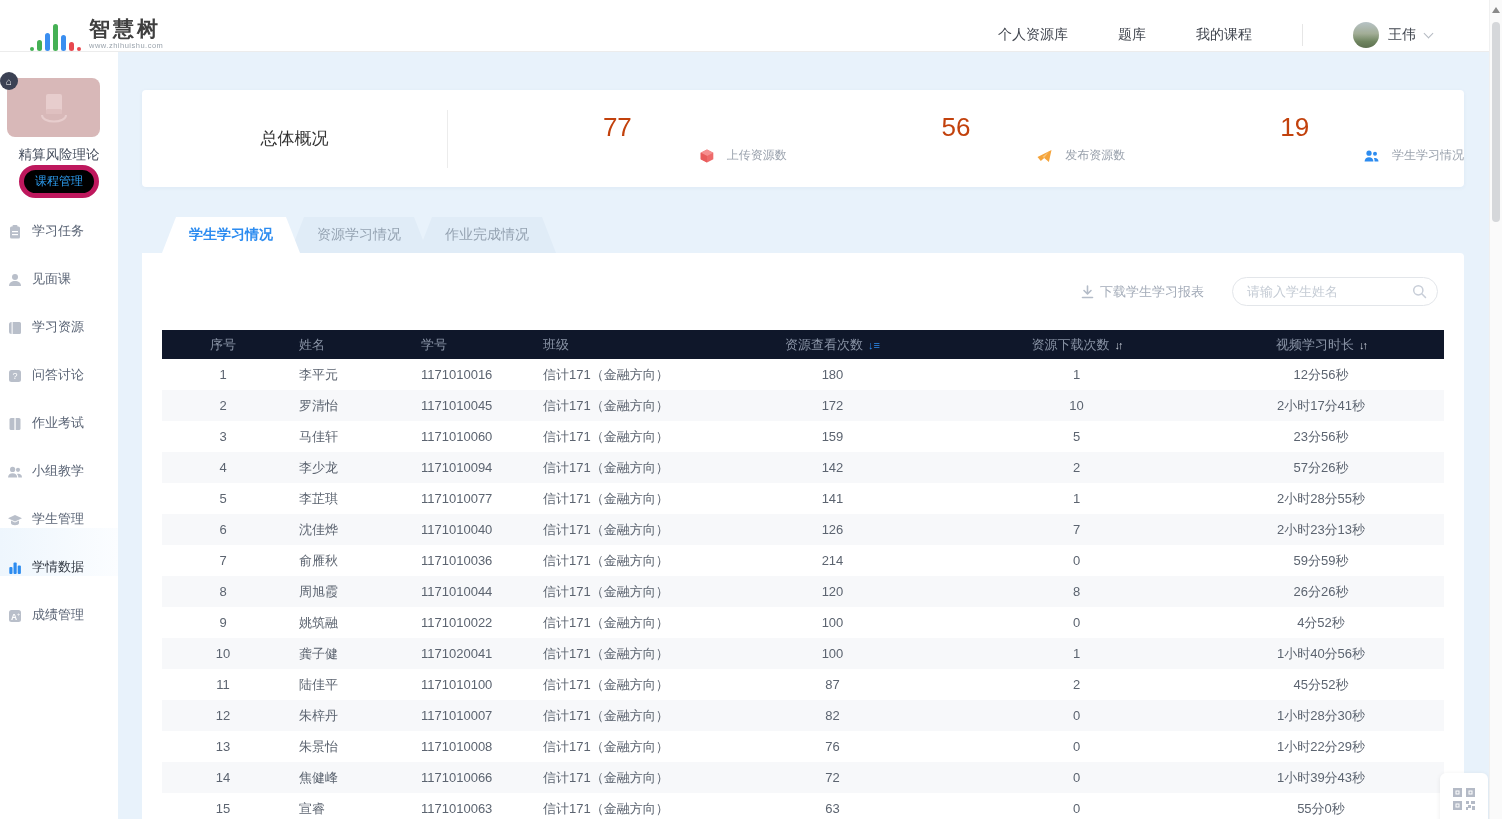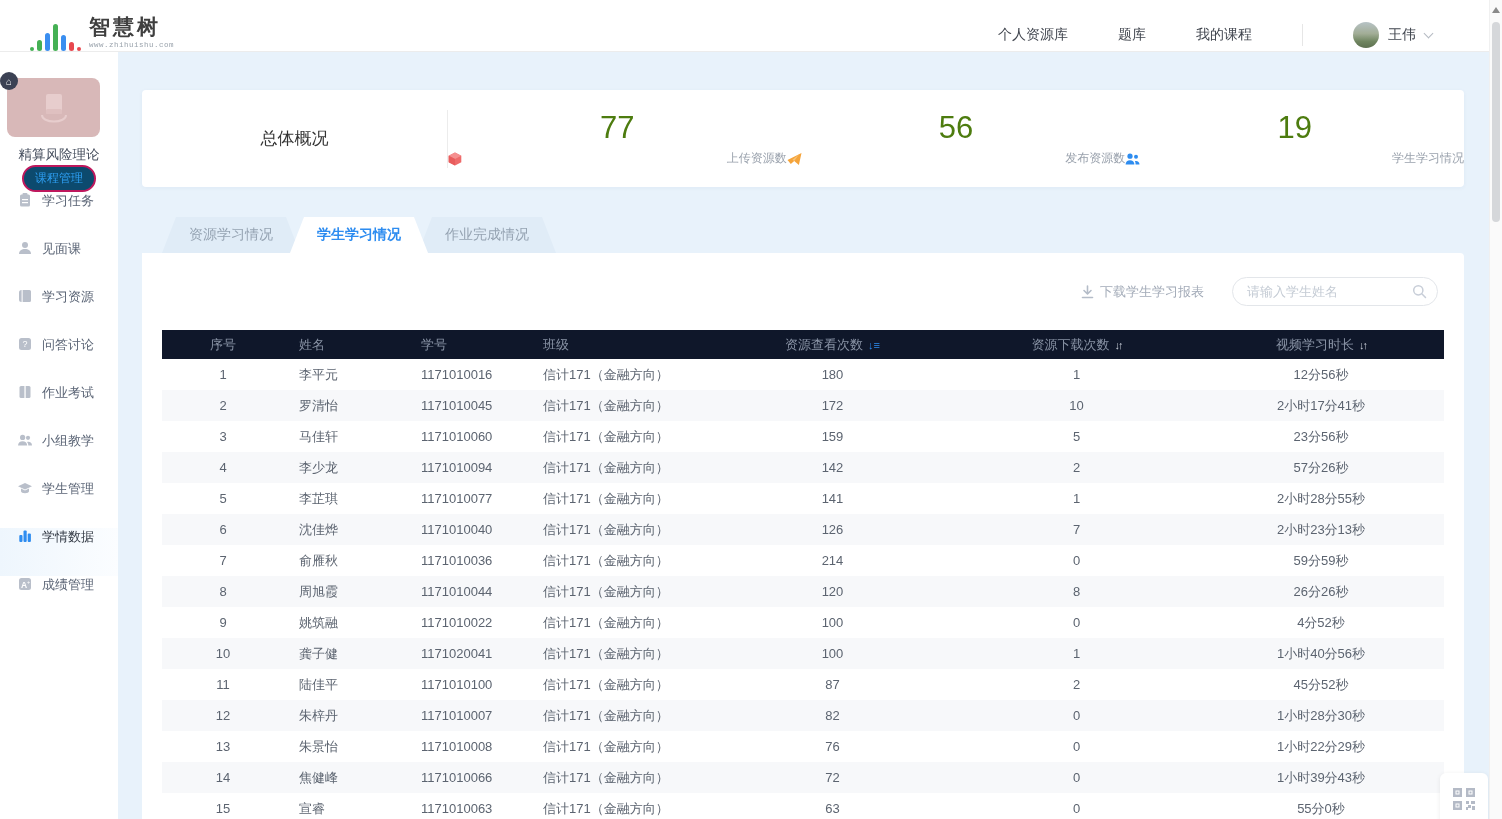--- a/index.html
+++ b/index.html
@@ -8,21 +8,20 @@
     font-family:"Liberation Sans","DejaVu Sans",sans-serif;
     background:#e8f2fb; color:#5c6470; position:relative;
   }
 
   
   .topbar {
     position:absolute; left:0; top:0; width:1502px; height:52px;
     background:#fff; border-bottom:1px solid #ececec; z-index:20;
     display:flex; align-items:center; justify-content:space-between;
     padding:18px 70px 0 30px;
-    font-family:Liberation Mono, monospace;
   }
   .logo { display:flex; align-items:flex-end; gap:8px; }
   .logo-bars { display:flex; align-items:flex-end; gap:3px; height:32px; }
   .logo-bars i { display:block; width:5px; border-radius:3px; }
   .logo-bars .dot { width:4px; height:4px; border-radius:50%; }
   .brand-block { line-height:1; padding-bottom:2px; }
   .brand-name { font-size:21px; font-weight:bold; color:#3f3f3f; letter-spacing:3px; }
   .brand-url { font-size:7.5px; color:#9aa3ac; letter-spacing:.5px; margin-top:3px; }
   .top-nav { display:flex; align-items:center; gap:50px; font-size:14px; color:#40454e; }
   .top-nav .nav-item { cursor:pointer; }
@@ -47,46 +46,46 @@
     background:#d8b8b8; border-radius:8px; display:flex; align-items:center; justify-content:center;
   }
   .home-badge {
     position:absolute; left:-7px; top:-6px; width:18px; height:18px; border-radius:50%;
     background:#3c4254; color:#fff; font-size:10px; display:flex; align-items:center; justify-content:center;
   }
   .course-name { position:absolute; left:0; top:94px; width:118px; text-align:center;
     font-size:13.5px; color:#444d5c; }
   .manage-pill {
     position:absolute; left:50%; transform:translateX(-50%); top:113px;
-    border:2px solid #be185d; color:#2d9df0; font-size:12px;
-    border-radius:999px; padding:3px 11px; background:#0c4a6e; white-space:nowrap; cursor:pointer;
+    border:5px solid #be185d; color:#2d9df0; font-size:12px;
+    border-radius:999px; padding:3px 11px; background:#000000; white-space:nowrap; cursor:pointer;
   }
   .menu { position:absolute; left:0; top:140px; width:118px; }
   .menu-item {
-    height:48px; display:flex; align-items:flex-start; gap:9px; padding-left:17px;
+    height:48px; display:flex; align-items:flex-end; gap:9px; padding-left:7px;
     font-size:13px; color:#5a6475; cursor:pointer;
   }
   .menu-item svg { flex:0 0 auto; }
   .menu-item .mi { fill:#b9bfca; }
   .menu-item.active { color:#333a45; background:linear-gradient(90deg,#eef6fd,#fbfdff); }
   .menu-item.active .mi { fill:#2d8cf0; }
 
   
   .overview-card {
     position:absolute; left:142px; top:90px; width:1322px; height:97px;
     background:#fff; border-radius:4px; box-shadow:0 1px 4px rgba(30,80,140,.05);
     display:flex; align-items:center;
   }
   .overview-title-box { width:305px; text-align:center; font-size:17px; color:#333; }
   .overview-divider { width:1px; height:58px; background:#ececec; }
   .stats { flex:1; display:flex; }
   .stat { flex:1; text-align:center; }
-  .stat-value { font-size:31px; color:#4d7c0f; line-height:1.15; }
+  .stat-value { font-size:26px; color:#c2410c; line-height:1.15; }
   .stat-label { margin-top:5px; font-size:12px; color:#9aa2ad;
-    display:flex; align-items:center; justify-content:space-between; gap:13px; }
+    display:flex; align-items:center; justify-content:flex-end; gap:13px; }
 
   
   .tabs { position:absolute; left:162px; top:217px; height:36px; display:flex; z-index:6; }
   .tab {
     height:36px; padding:0 27px; display:flex; align-items:center; justify-content:center;
     font-size:14px; color:#95a3b2; background:#e0ecf7; cursor:pointer;
     clip-path:polygon(14px 0,calc(100% - 14px) 0,100% 100%,0 100%);
     margin-right:-10px;
   }
   .tab.active { background:#fff; color:#2d8cf0; font-weight:bold; z-index:2; }
@@ -298,25 +297,25 @@
             <circle cx="11" cy="4.8" r="2" fill="#2d8cf0"></circle>
             <path d="M10.6 12.5h3.9c0-2.3-1.5-3.6-3.4-3.6-.4 0-.9.1-1.2.2.5.9.7 2.1.7 3.4z" fill="#2d8cf0"></path>
           </svg>
         <span>学生学习情况</span>
       </div>
     </div>
   </div>
 </div>
 
 <div class="tabs">
+  <div class="tab active">
+      <span>学生学习情况</span>
+    </div>
   <div class="tab">
       <span>资源学习情况</span>
-    </div>
-  <div class="tab active">
-      <span>学生学习情况</span>
     </div>
   <div class="tab">
       <span>作业完成情况</span>
     </div>
 </div>
 
 <div class="panel">
   <div class="panel-toolbar">
     <span class="download-link">
       <svg width="13" height="14" viewBox="0 0 13 14">

